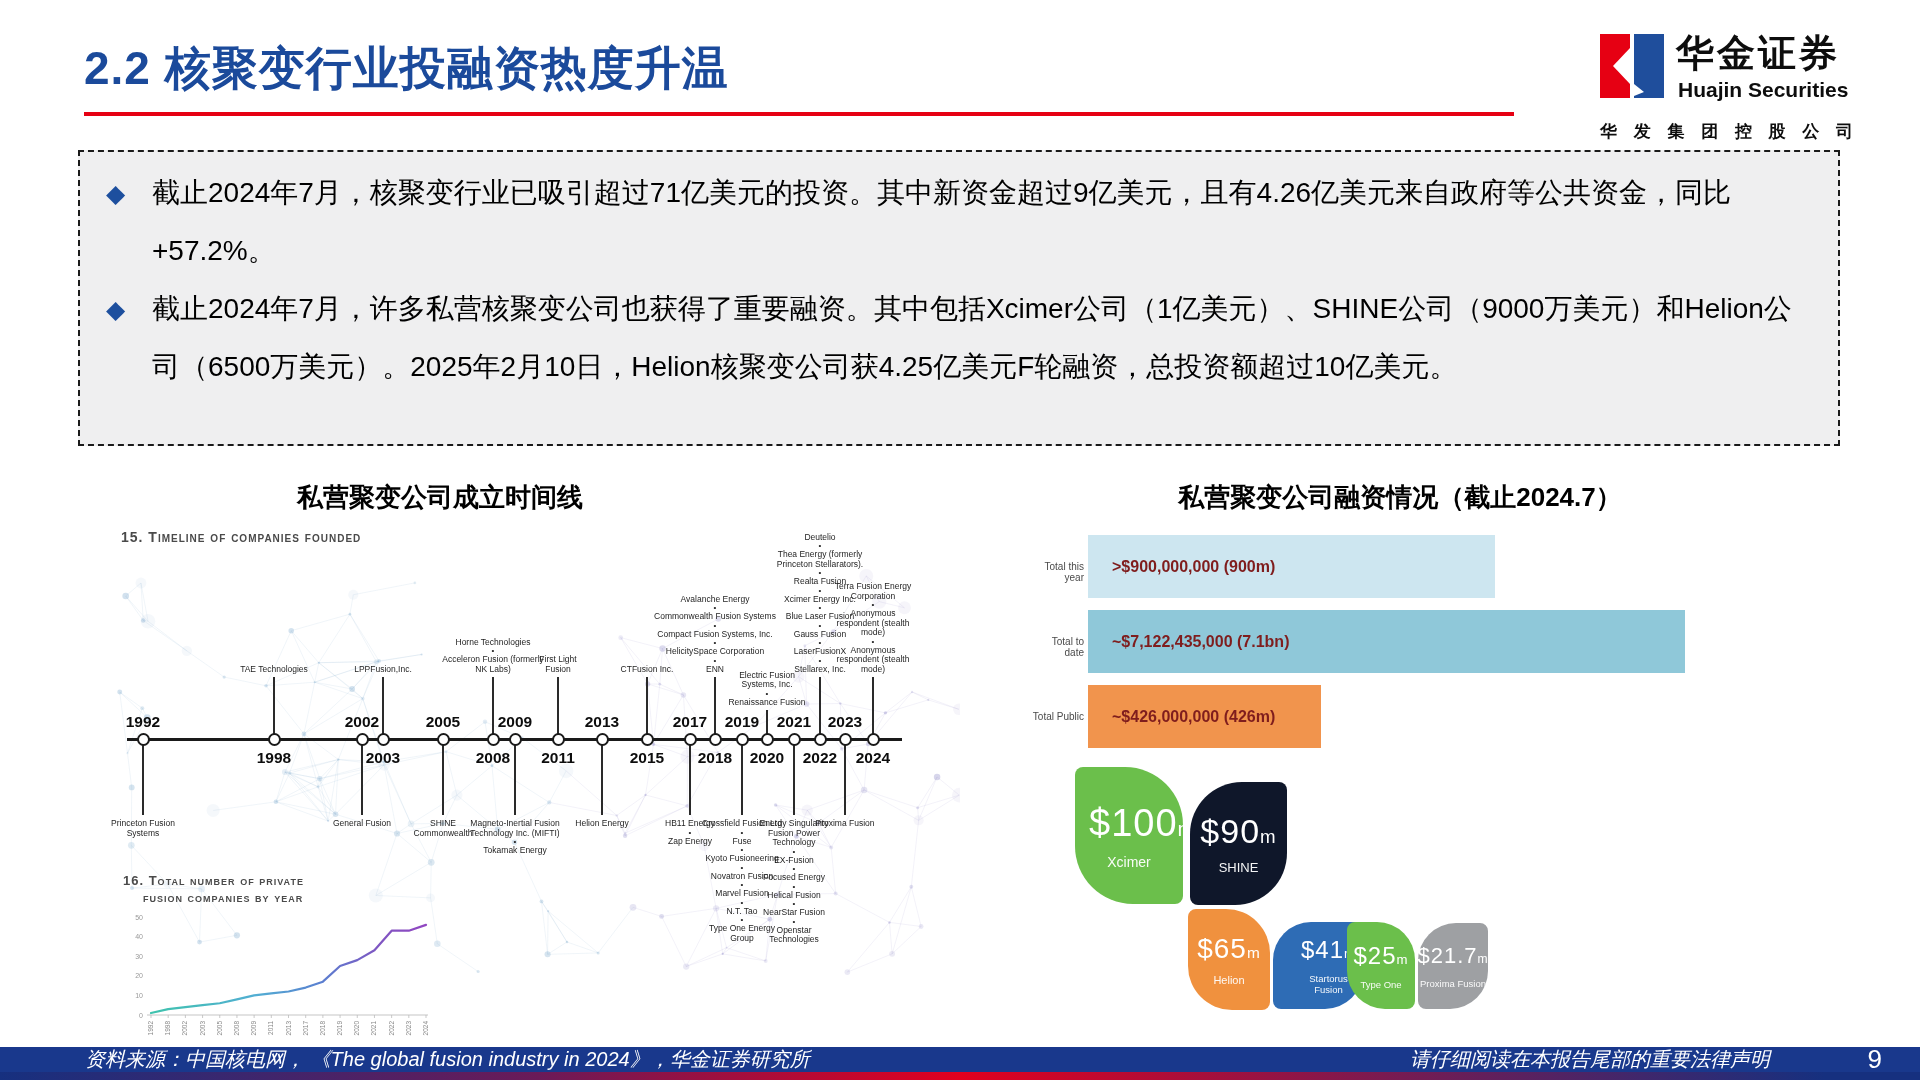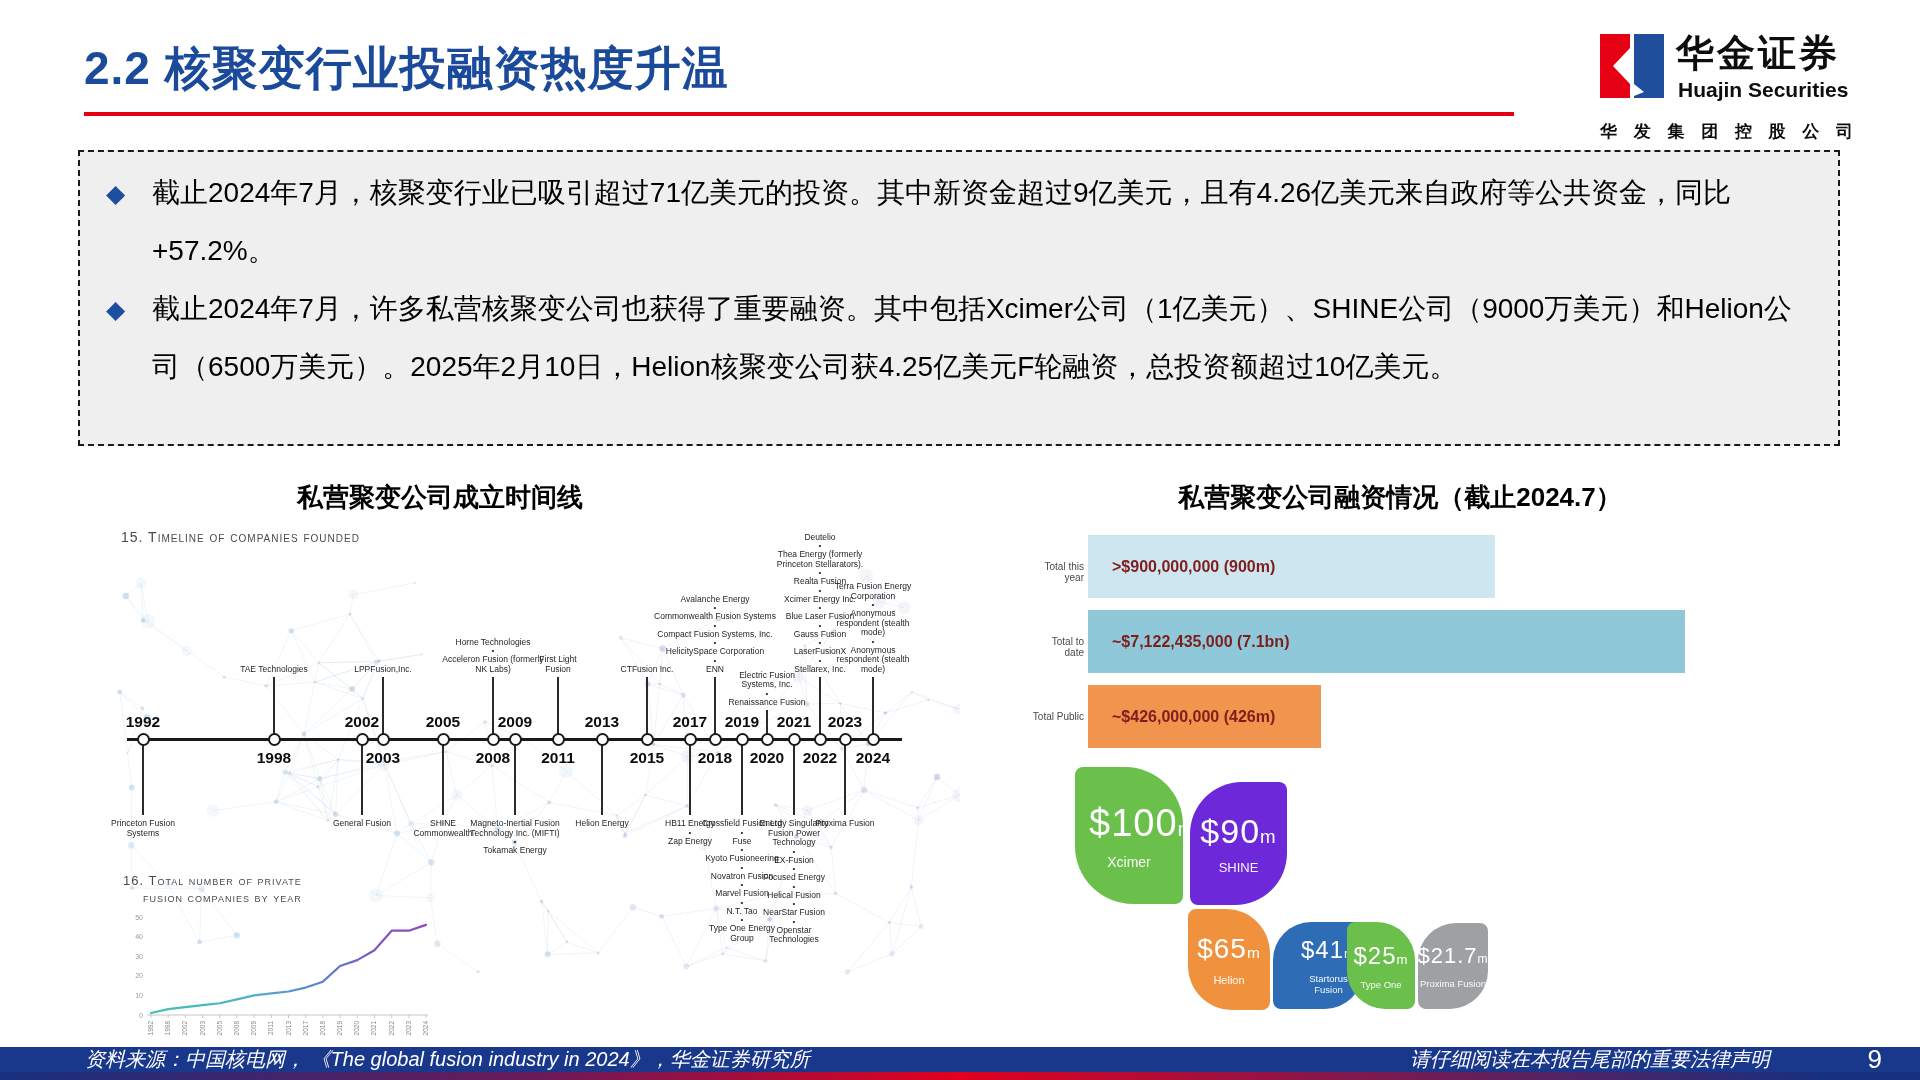--- a/index.html
+++ b/index.html
@@ -22,21 +22,21 @@
   .btext{flex:1;color:#000;}
   .lead{font-weight:normal;}
   
   .chart-title{position:absolute;top:480px;font-size:26px;font-weight:bold;color:#000;text-align:center;}
   #ltitle{left:180px;width:520px;}
   #rtitle{left:1110px;width:580px;}
   
   #fig15{position:absolute;left:115px;top:525px;width:845px;height:520px;}
   #net{position:absolute;left:0;top:0;width:845px;height:520px;}
   #tl{position:absolute;left:0;top:0;width:845px;height:520px;z-index:2;}
-  .fig-heading{font-variant:small-caps;font-weight:normal;color:#4a4a4a;letter-spacing:1px;}
+  .fig-heading{font-variant:small-caps;font-weight:bold;color:#4a4a4a;letter-spacing:1px;}
   #f15head{position:absolute;left:6px;top:4px;font-size:14px;z-index:2;}
   .axis{position:absolute;left:12px;top:213px;width:775px;height:3px;background:#1a1a1a;}
   .yr{position:absolute;width:60px;text-align:center;font-size:15.5px;font-weight:bold;color:#0d0d0d;}
   .node{position:absolute;top:208px;width:13px;height:13px;border-radius:50%;background:#fff;
         border:2px solid #1a1a1a;box-sizing:border-box;z-index:3;}
   .stem{position:absolute;width:1.6px;background:#2a2a2a;}
   .cos{position:absolute;text-align:center;}
   .co{font-size:8.5px;line-height:9.5px;color:#1e1e1e;}
   .dot{font-size:8px;line-height:8px;color:#1e1e1e;}
   #fig16{position:absolute;left:6px;top:348px;width:330px;height:172px;z-index:2;}
@@ -722,21 +722,21 @@
       <span class="val">~$7,122,435,000 (7.1bn)</span>
     </div>
     <div class="bar-label" style="top: 179px;">Total Public</div>
     <div class="fbar" style="top: 153px; width: 233px; background: rgb(241, 148, 77);">
       <span class="val">~$426,000,000 (426m)</span>
     </div>
     <div class="leaf" style="left: 45px; top: 235px; width: 108px; height: 137px; background: rgb(107, 191, 75); border-radius: 8px 58px;">
       <div class="amt-row" style="font-size: 38px; padding-left: 27px;"><span>$100</span><span class="unit">m</span></div>
       <div class="lname" style="font-size: 14px;">Xcimer</div>
     </div>
-    <div class="leaf" style="left: 160px; top: 250px; width: 97px; height: 123px; background: #6d28d9; border-radius: 52px 8px; align-items: center;">
+    <div class="leaf" style="left: 160px; top: 250px; width: 97px; height: 123px; background: #0f172a; border-radius: 52px 8px; align-items: center;">
       <div class="amt-row" style="font-size: 34px;"><span>$90</span><span class="unit">m</span></div>
       <div class="lname" style="font-size: 13px;">SHINE</div>
     </div>
     <div class="leaf" style="left: 158px; top: 377px; width: 82px; height: 101px; background: rgb(240, 145, 62); border-radius: 8px 44px;">
       <div class="amt-row" style="font-size: 28px; text-align: right;"><span>$65</span><span class="unit">m</span></div>
       <div class="lname" style="font-size: 11px;">Helion</div>
     </div>
     <div class="leaf" style="left: 243px; top: 390px; width: 69px; height: 87px; background: rgb(46, 108, 181); border-radius: 38px 8px; padding-left: 21px;">
       <div class="amt-row" style="font-size: 24px;"><span>$41</span><span class="unit">m</span></div>
       <div class="lname" style="font-size: 9.5px;">Startorus Fusion</div>

